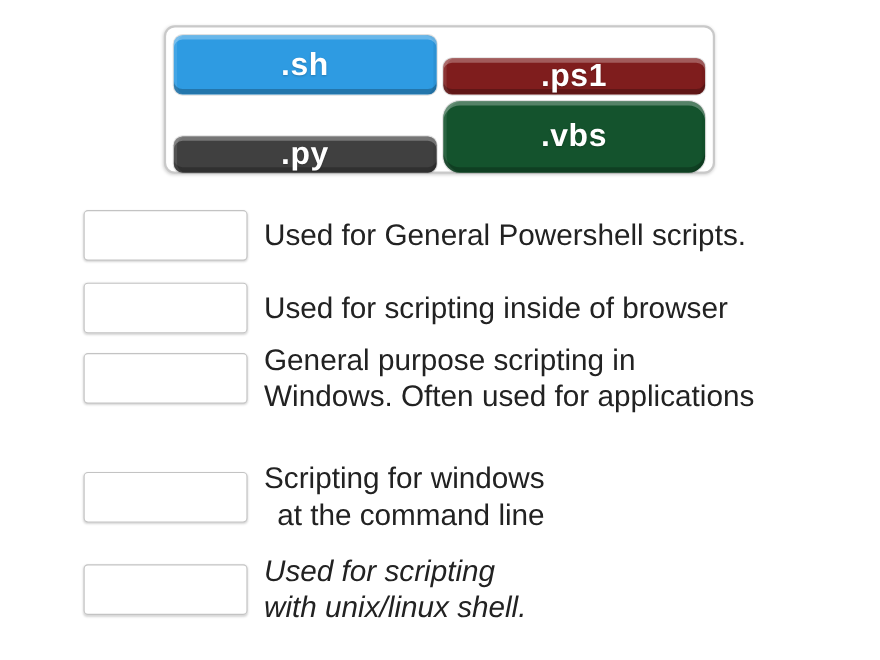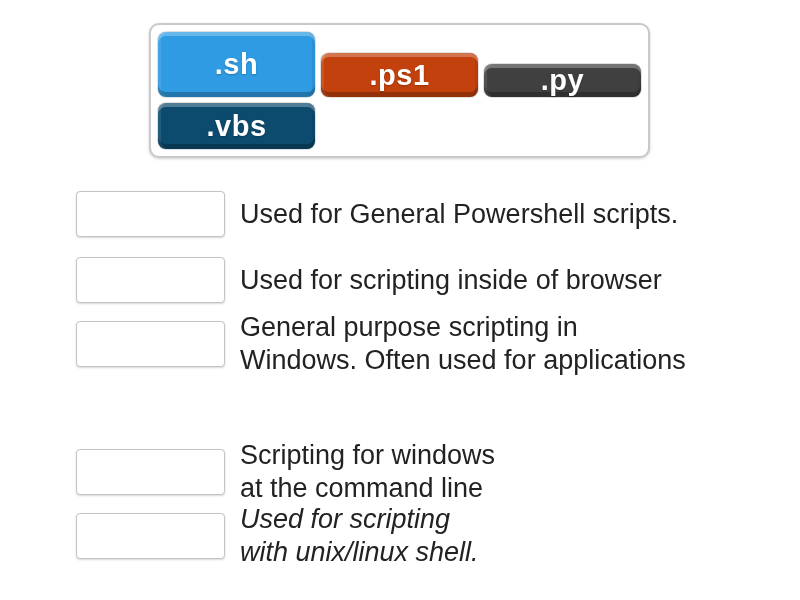--- a/index.html
+++ b/index.html
@@ -19,21 +19,21 @@
     left: 149px;
     top: 23px;
     width: 501px;
     height: 135px;
     background: #ffffff;
     border: 2px solid #c9c9c9;
     border-radius: 10px;
     box-shadow: 0 1px 3px rgba(0,0,0,0.18);
     padding: 7px;
     display: grid;
-    grid-template-columns: repeat(3, 1fr);
+    grid-template-columns: repeat(2, 1fr);
     grid-template-rows: repeat(2, 1fr);
     gap: 6px;
     text-align: right;
   }
   .tile {
     border-radius: 8px;
     display: flex;
     align-items: center;
     justify-content: center;
     color: #ffffff;
@@ -56,21 +56,21 @@
     position: absolute;
     left: 76px;
     height: 46px;
     display: flex;
     align-items: center;
   }
   .row-1 { top: 191px; }
   .row-2 { top: 257px; text-align: right; }
   .row-3 { top: 321px; }
   .row-4 { top: 386px; }
-  .row-5 { top: 449px; }
+  .row-5 { top: 429px; text-align: right; }
   .row-6 { top: 513px; font-style: italic; }
   .drop-box {
     width: 149px;
     height: 46px;
     flex: 0 0 149px;
     background: #ffffff;
     border: 1px solid #c3c3c3;
     border-radius: 4px;
     box-shadow: 0 1px 2px rgba(0,0,0,0.16);
   }
@@ -83,23 +83,23 @@
     white-space: pre-line;
   }
 </style>
 </head>
 <body>
 
 <div class="board">
 
   <div class="tiles-panel">
     <div class="tile" style="background-color: rgb(46, 155, 226);">.sh</div>
-    <div class="tile" style="background-color: #c2410c; margin-top: 21px;">.ps1</div>
+    <div class="tile" style="background-color: #7f1d1d; margin-top: 21px;">.ps1</div>
     <div class="tile" style="background-color: #404040; margin-top: 32px;">.py</div>
-    <div class="tile" style="background-color: #0c4a6e;">.vbs</div>
+    <div class="tile" style="background-color: #14532d; border-radius: 15px;">.vbs</div>
   </div>
 
   <div class="match-row row-1">
     <div class="drop-box"></div>
     <div class="clue">Used for General Powershell scripts.</div>
   </div>
 
   <div class="match-row row-2">
     <div class="drop-box"></div>
     <div class="clue">Used for scripting inside of browser</div>

